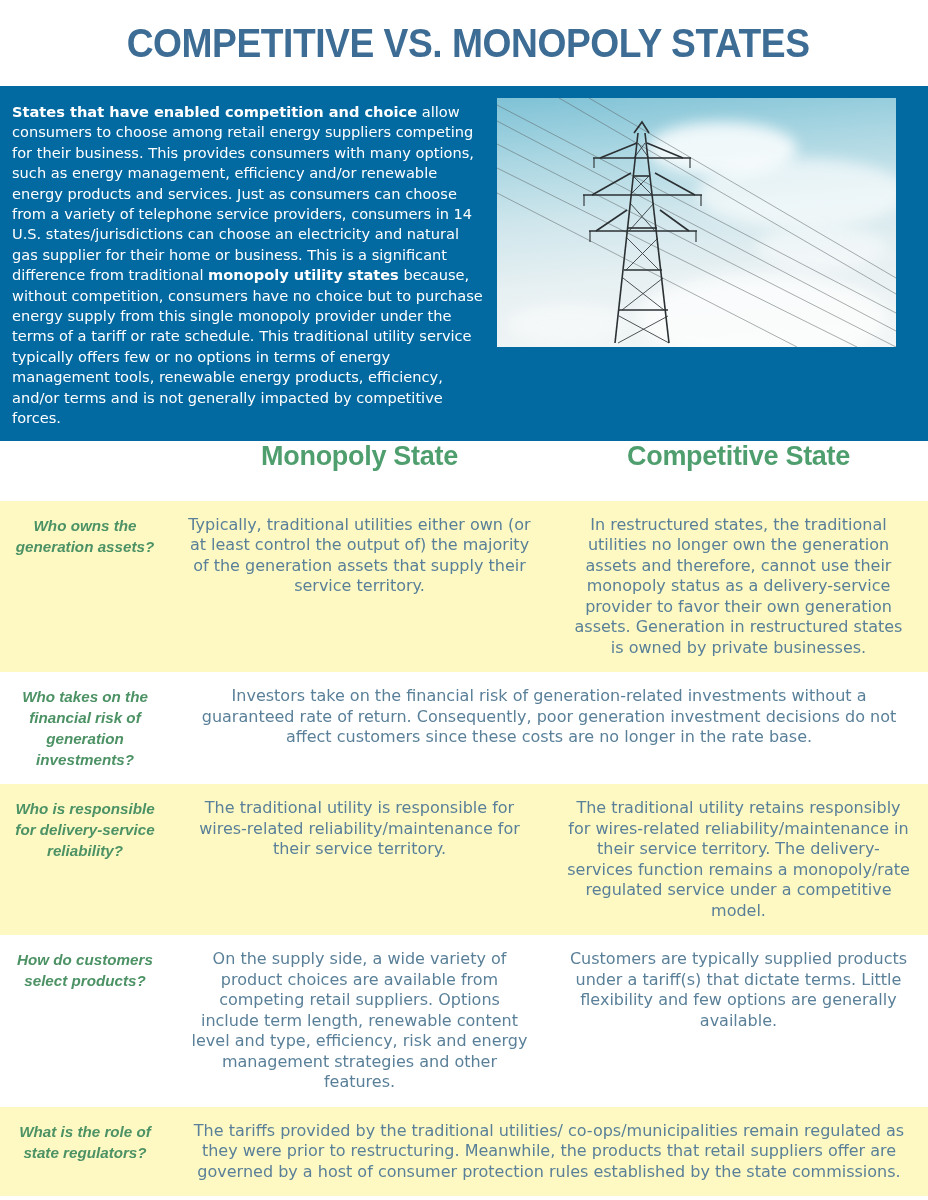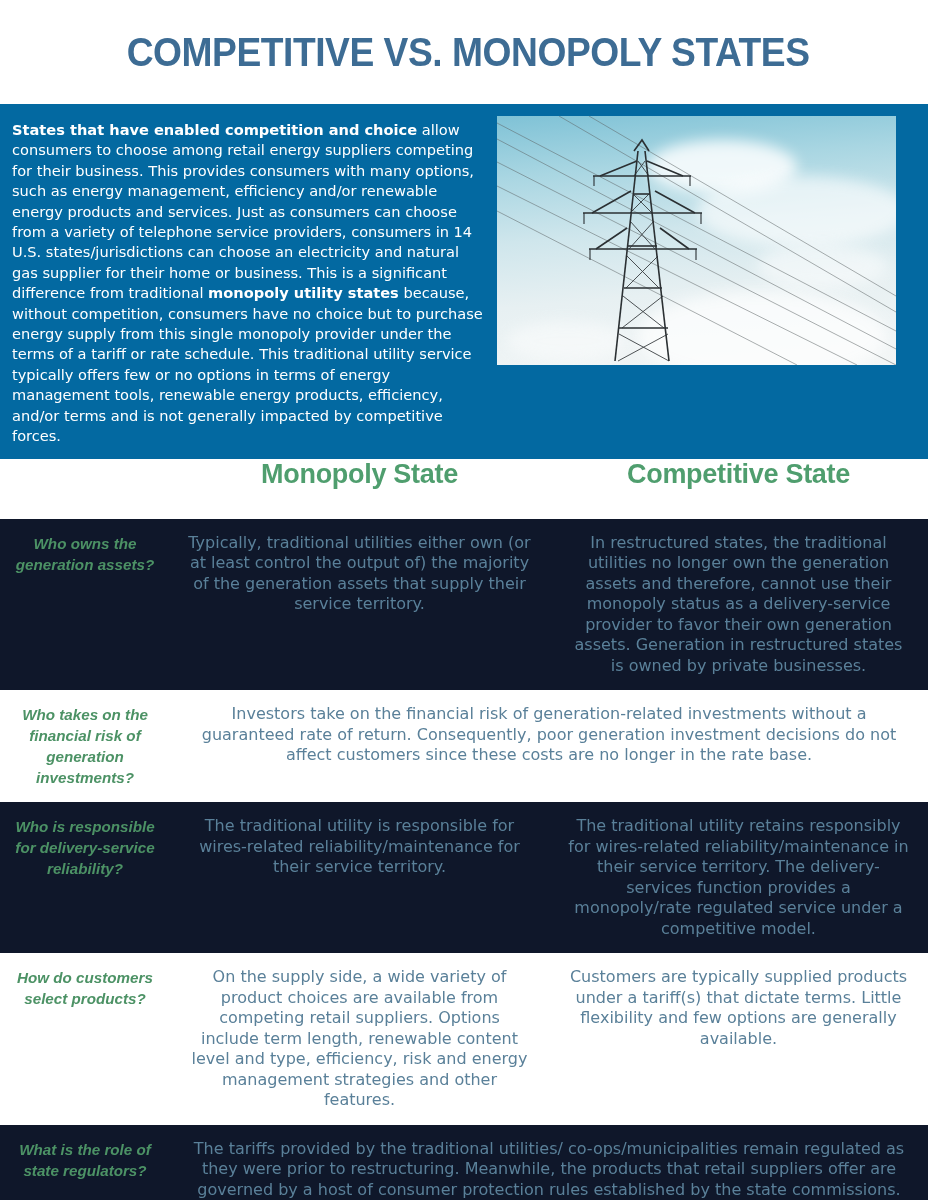--- a/index.html
+++ b/index.html
@@ -16,21 +16,21 @@
     position: relative;
     width: 928px;
     height: 1200px;
     margin: 0 auto;
     background: #ffffff;
     overflow: hidden;
   }
 
   
   .title-bar {
-    height: 104px;
+    height: 86px;
     display: flex;
     align-items: center;
     justify-content: center;
     background: #ffffff;
     padding-left: 8px;
   }
   .title-text {
     font-family: "Liberation Sans", sans-serif;
     font-size: 40px;
     font-weight: bold;
@@ -100,21 +100,21 @@
     font-weight: bold;
     font-family: "Liberation Sans", sans-serif;
     letter-spacing: -0.3px;
   }
 
   
   .row {
     display: flex;
     align-items: flex-start;
   }
-  .row.tint { background: #0f172a; }
+  .row.tint { background: #fef9c3; }
   .row.plain { background: #ffffff; }
   .q-cell {
     flex: 0 0 170px;
     box-sizing: border-box;
     padding: 14px 12px 14px 12px;
     text-align: center;
     color: #4c9265;
     font-weight: bold;
     font-style: italic;
     font-size: 15.2px;
@@ -212,21 +212,21 @@
   </div>
 
   <div class="row plain">
     <div class="q-cell">Who takes on the financial risk of generation investments?</div>
     <div class="a-cell">Investors take on the financial risk of generation-related investments without a guaranteed rate of return. Consequently, poor generation investment decisions do not affect customers since these costs are no longer in the rate base.</div>
   </div>
 
   <div class="row tint">
     <div class="q-cell">Who is responsible for delivery-service reliability?</div>
     <div class="a-cell">The traditional utility is responsible for wires-related reliability/maintenance for their service territory.</div>
-    <div class="a-cell">The traditional utility retains responsibly for wires-related reliability/maintenance in their service territory. The delivery-services function provides a monopoly/rate regulated service under a competitive model.</div>
+    <div class="a-cell">The traditional utility retains responsibly for wires-related reliability/maintenance in their service territory. The delivery-services function remains a monopoly/rate regulated service under a competitive model.</div>
   </div>
 
   <div class="row plain">
     <div class="q-cell">How do customers select products?</div>
     <div class="a-cell">On the supply side, a wide variety of product choices are available from competing retail suppliers. Options include term length, renewable content level and type, efficiency, risk and energy management strategies and other features.</div>
     <div class="a-cell">Customers are typically supplied products under a tariff(s) that dictate terms. Little flexibility and few options are generally available.</div>
   </div>
 
   <div class="row tint">
     <div class="q-cell">What is the role of state regulators?</div>

